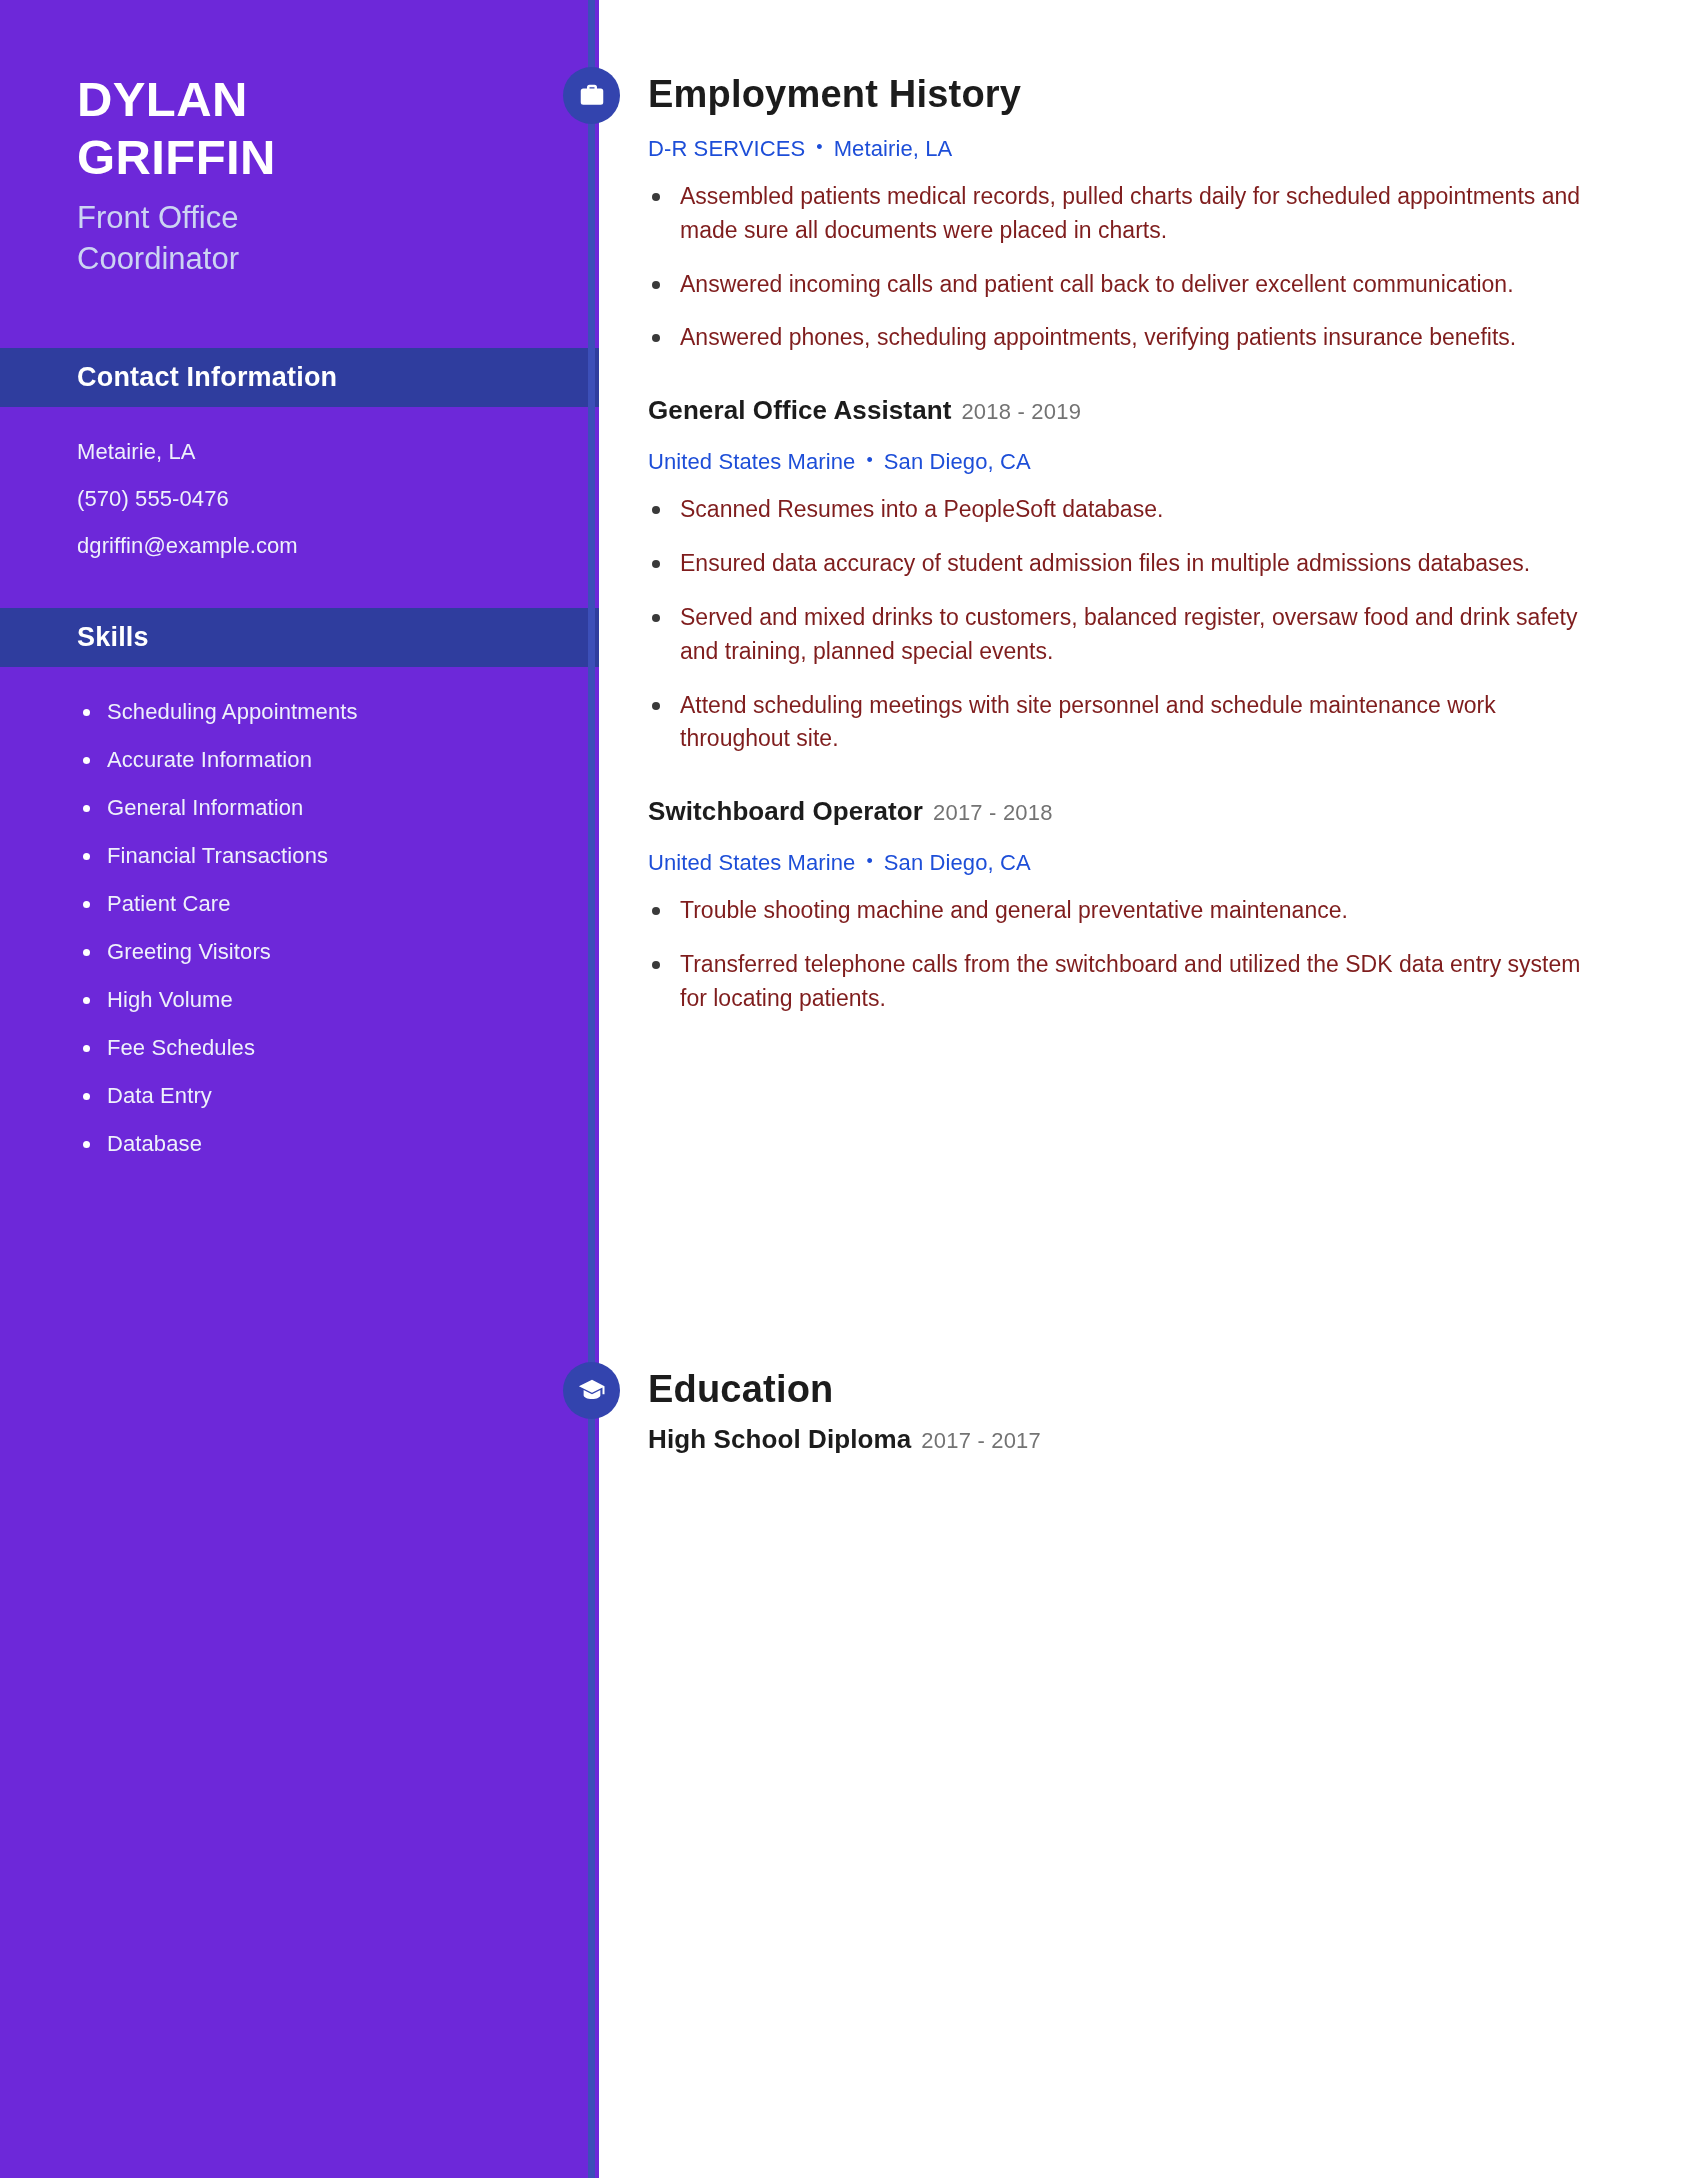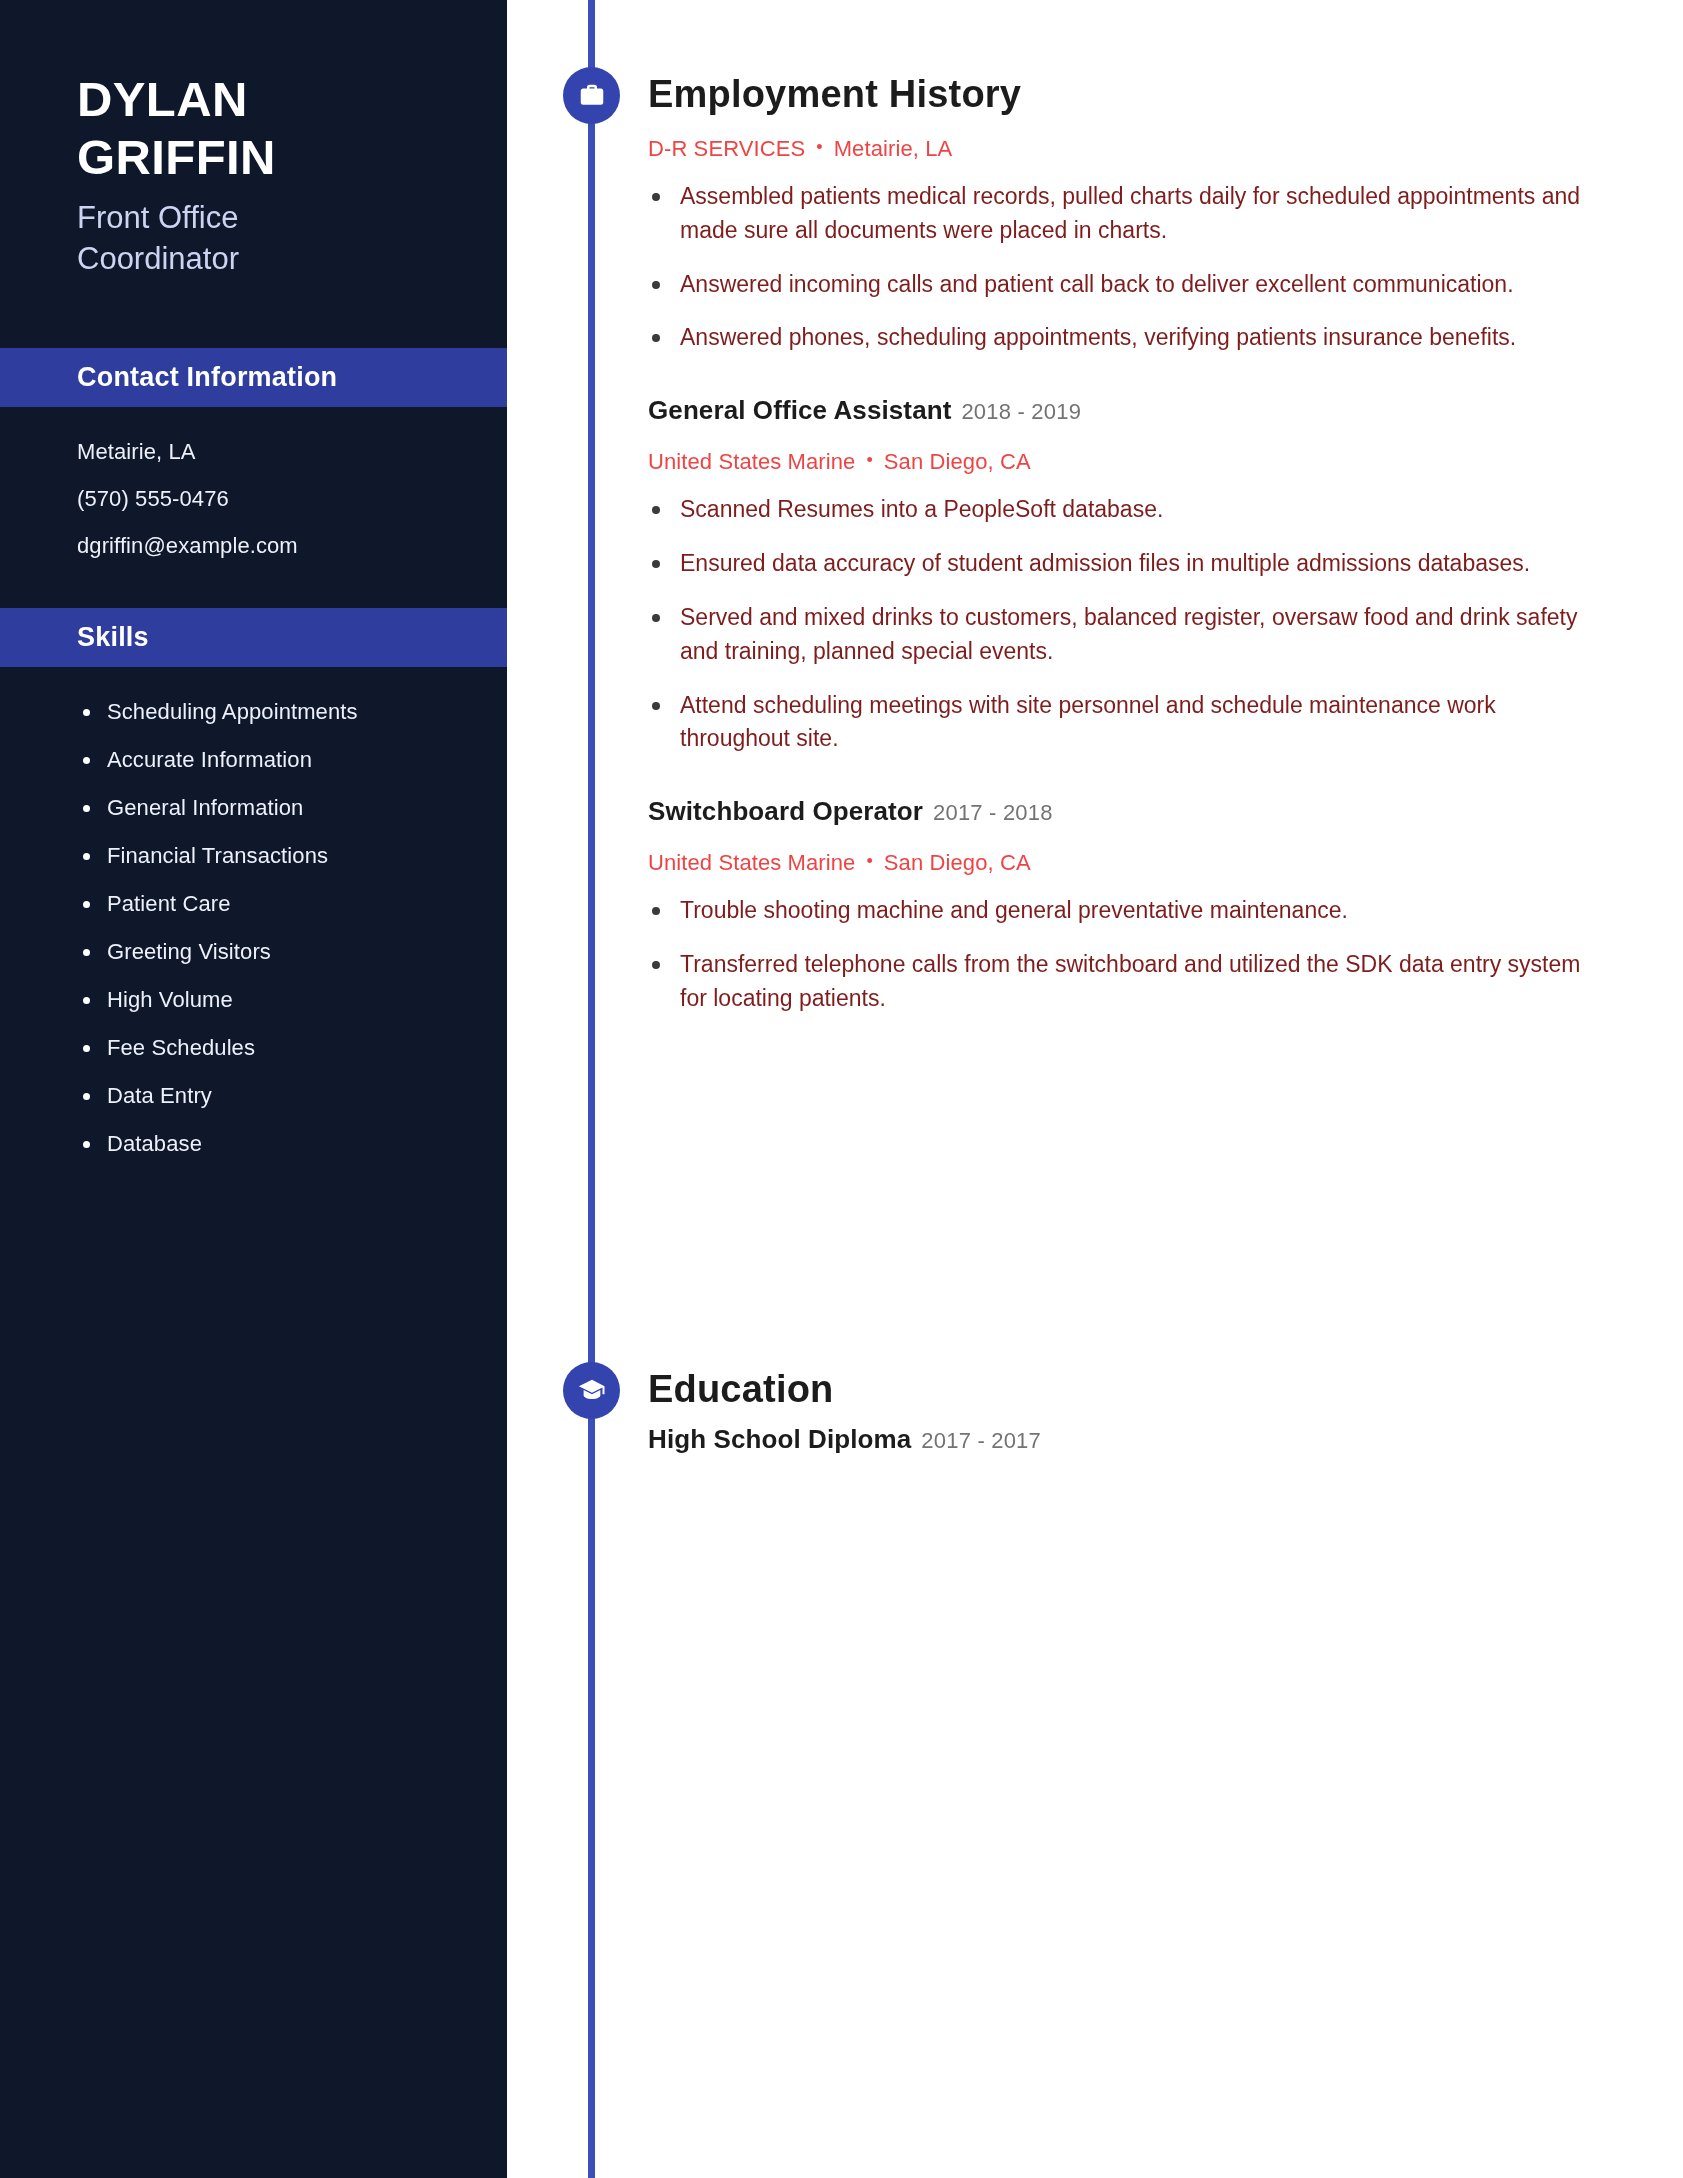--- a/index.html
+++ b/index.html
@@ -18,23 +18,23 @@
     height: 2178px;
     background: #ffffff;
     overflow: hidden;
   }
 
   
   .sidebar {
     position: absolute;
     left: 0;
     top: 0;
-    width: 507px;
+    width: 599px;
     height: 2178px;
-    background: #0f172a;
+    background: #6d28d9;
     box-sizing: border-box;
   }
 
   .name-block {
     padding: 71px 0 0 77px;
   }
   .name-line {
     color: #ffffff;
     font-size: 49px;
     font-weight: bold;
@@ -174,21 +174,21 @@
     letter-spacing: 0.1px;
   }
   .entry-dates {
     color: #737373;
     font-size: 22px;
     font-weight: 400;
     margin-left: 10px;
     letter-spacing: 0.2px;
   }
   .entry-meta {
-    color: #ef4444;
+    color: #1d4ed8;
     font-size: 22px;
     margin-top: 23px;
     letter-spacing: 0.1px;
   }
   .entry-meta .dot {
     display: inline-block;
     margin: 0 11px;
     position: relative;
     top: -3px;
     font-size: 18px;

